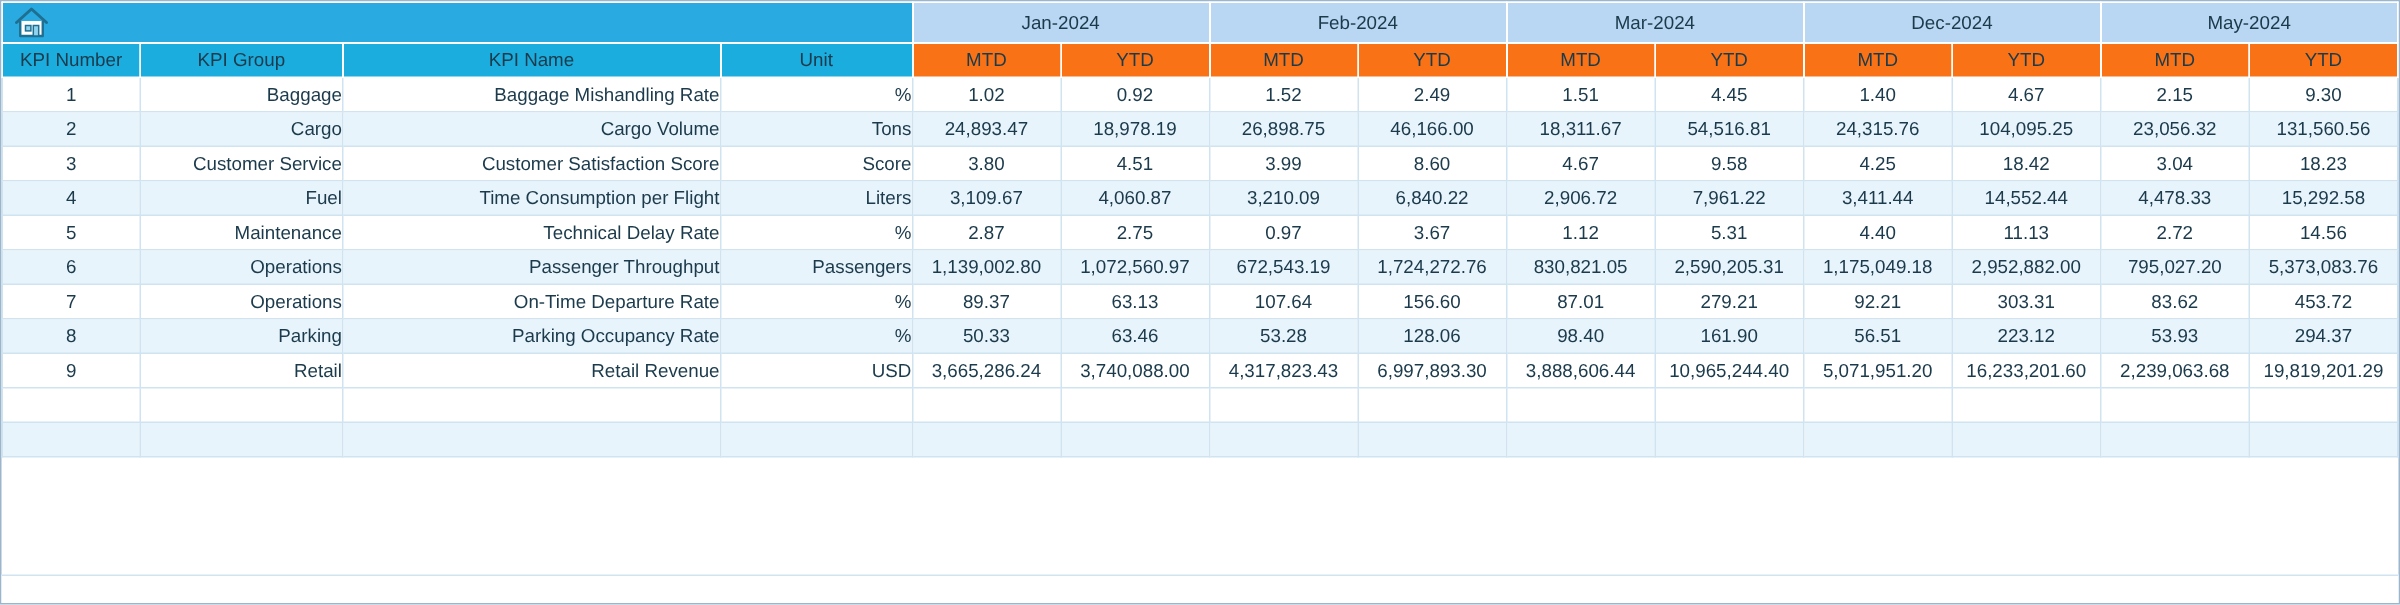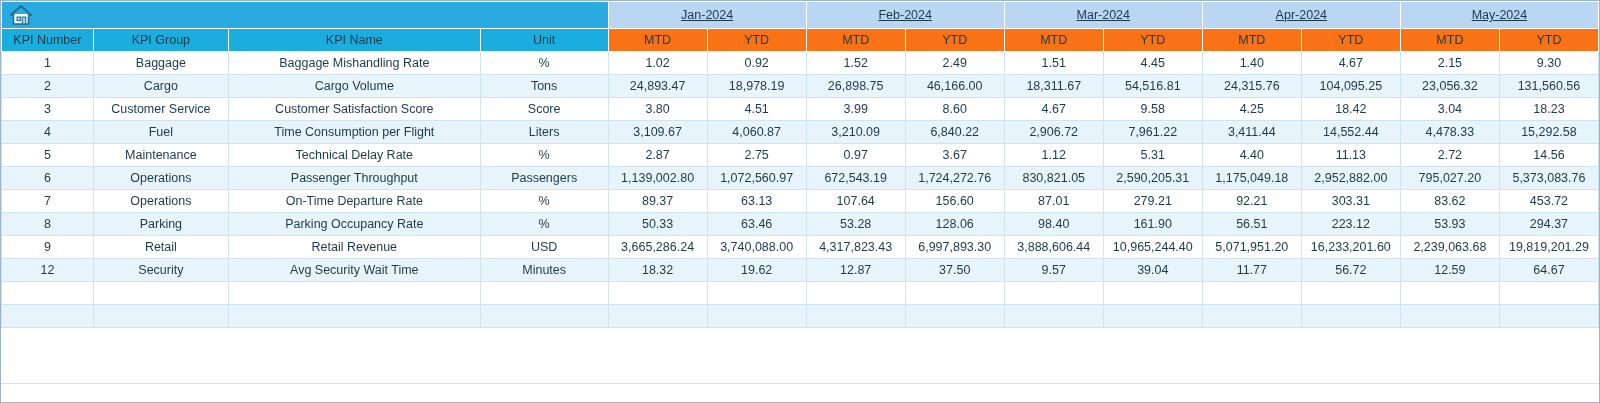--- a/index.html
+++ b/index.html
@@ -53,21 +53,20 @@
     vertical-align: middle;
   }
   .month-head {
     background: #b9d7f2;
     color: #17365d;
     font-weight: bold;
     text-align: center;
     font-size: 13.5px;
     height: 38px;
     border: 1px solid #ffffff !important;
-    text-decoration: underline;
   }
 
   
   .col-head {
     background: #1badde;
     color: #ffffff;
     font-weight: bold;
     text-align: center;
     font-size: 12.5px;
     height: 22px;
@@ -81,21 +80,21 @@
     font-size: 12.5px;
     height: 22px;
     border: 1px solid #ffffff !important;
   }
 
   
   tr.band-a td { background: #ffffff; }
   tr.band-b td { background: #e8f4fb; }
 
   td.c-num { text-align: center; }
-  td.c-txt { text-align: center; margin-left: 35px; }
+  td.c-txt { text-align: right; margin-left: 35px; }
   td.c-val { text-align: center; }
 
   td.left-block { border: 1px solid #cfe3f0 !important; }
   td.val-block  { border: 1px solid #cfe3f0 !important; }
 
   
   tr.blank td { height: 23px; }
 
   .bottom-strip {
     position: absolute;
@@ -136,21 +135,21 @@
               <path d="M3 13 L13 4 L23 13" fill="none" stroke="#1f6f91" stroke-width="2" stroke-linecap="round" stroke-linejoin="round"></path>
               <path d="M5.5 12 L5.5 22 L20.5 22 L20.5 12" fill="#ffffff" stroke="#1f6f91" stroke-width="1.6" stroke-linejoin="round"></path>
               <rect x="9" y="15" width="3.6" height="3.6" fill="#8ed3ef" stroke="#1f6f91" stroke-width="1"></rect>
               <rect x="14.2" y="15" width="3.6" height="7" fill="#8ed3ef" stroke="#1f6f91" stroke-width="1"></rect>
             </svg>
           </span>
         </td>
         <td class="month-head" colspan="2">Jan-2024</td>
         <td class="month-head" colspan="2">Feb-2024</td>
         <td class="month-head" colspan="2">Mar-2024</td>
-        <td class="month-head" colspan="2">Apr-2024</td>
+        <td class="month-head" colspan="2">Dec-2024</td>
         <td class="month-head" colspan="2">May-2024</td>
       </tr>
       <tr>
         <th class="col-head">KPI Number</th>
         <th class="col-head">KPI Group</th>
         <th class="col-head">KPI Name</th>
         <th class="col-head">Unit</th>
         <th class="sub-head">MTD</th>
         <th class="sub-head">YTD</th>
         <th class="sub-head">MTD</th>
@@ -301,36 +300,20 @@
           <td class="c-val val-block">3,740,088.00</td>
           <td class="c-val val-block">4,317,823.43</td>
           <td class="c-val val-block">6,997,893.30</td>
           <td class="c-val val-block">3,888,606.44</td>
           <td class="c-val val-block">10,965,244.40</td>
           <td class="c-val val-block">5,071,951.20</td>
           <td class="c-val val-block">16,233,201.60</td>
           <td class="c-val val-block">2,239,063.68</td>
           <td class="c-val val-block">19,819,201.29</td>
         </tr>
-        <tr class="band-b">
-          <td class="c-num left-block">12</td>
-          <td class="c-txt left-block">Security</td>
-          <td class="c-txt left-block">Avg Security Wait Time</td>
-          <td class="c-txt left-block">Minutes</td>
-          <td class="c-val val-block">18.32</td>
-          <td class="c-val val-block">19.62</td>
-          <td class="c-val val-block">12.87</td>
-          <td class="c-val val-block">37.50</td>
-          <td class="c-val val-block">9.57</td>
-          <td class="c-val val-block">39.04</td>
-          <td class="c-val val-block">11.77</td>
-          <td class="c-val val-block">56.72</td>
-          <td class="c-val val-block">12.59</td>
-          <td class="c-val val-block">64.67</td>
-        </tr>
         <tr class="blank band-a">
           <td class="left-block">&nbsp;</td>
           <td class="left-block">&nbsp;</td>
           <td class="left-block">&nbsp;</td>
           <td class="left-block">&nbsp;</td>
           <td class="val-block">&nbsp;</td>
           <td class="val-block">&nbsp;</td>
           <td class="val-block">&nbsp;</td>
           <td class="val-block">&nbsp;</td>
           <td class="val-block">&nbsp;</td>

